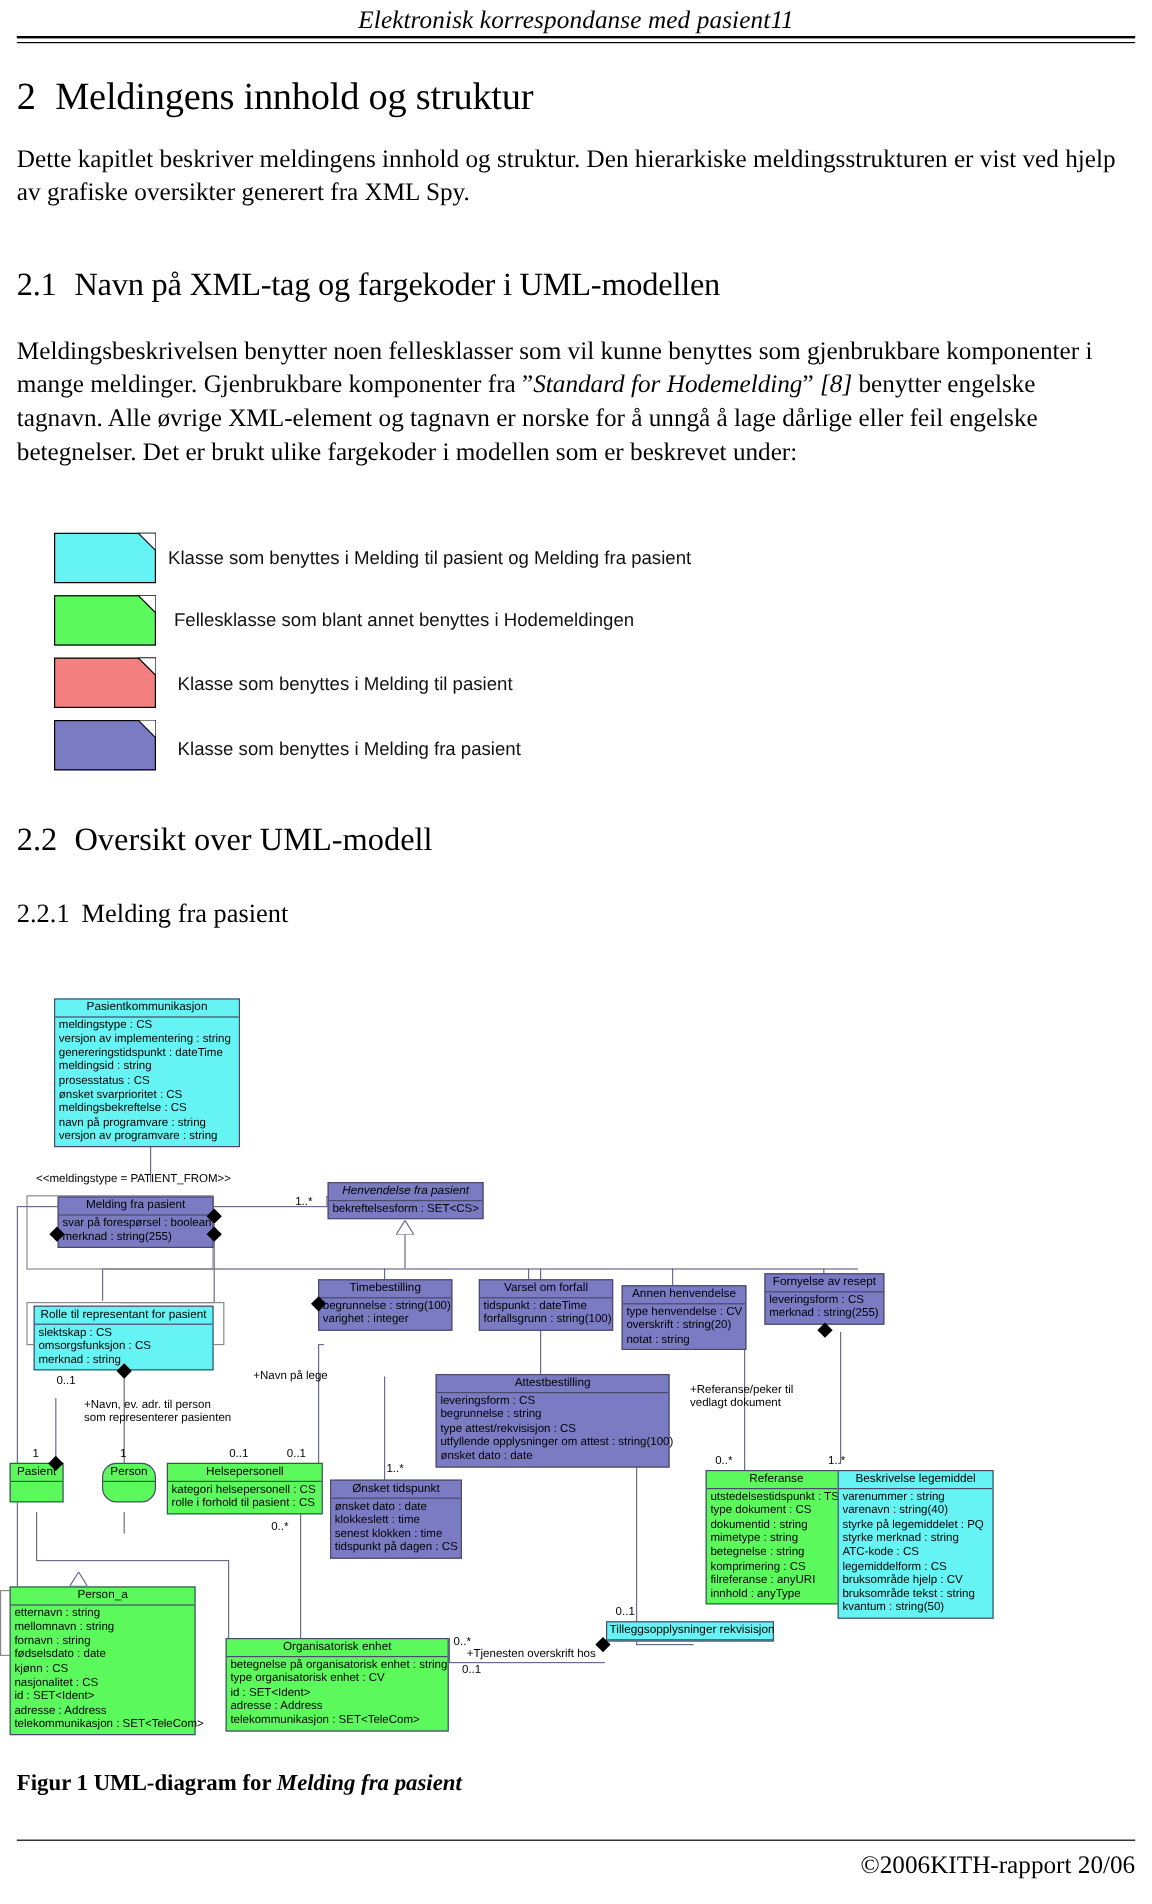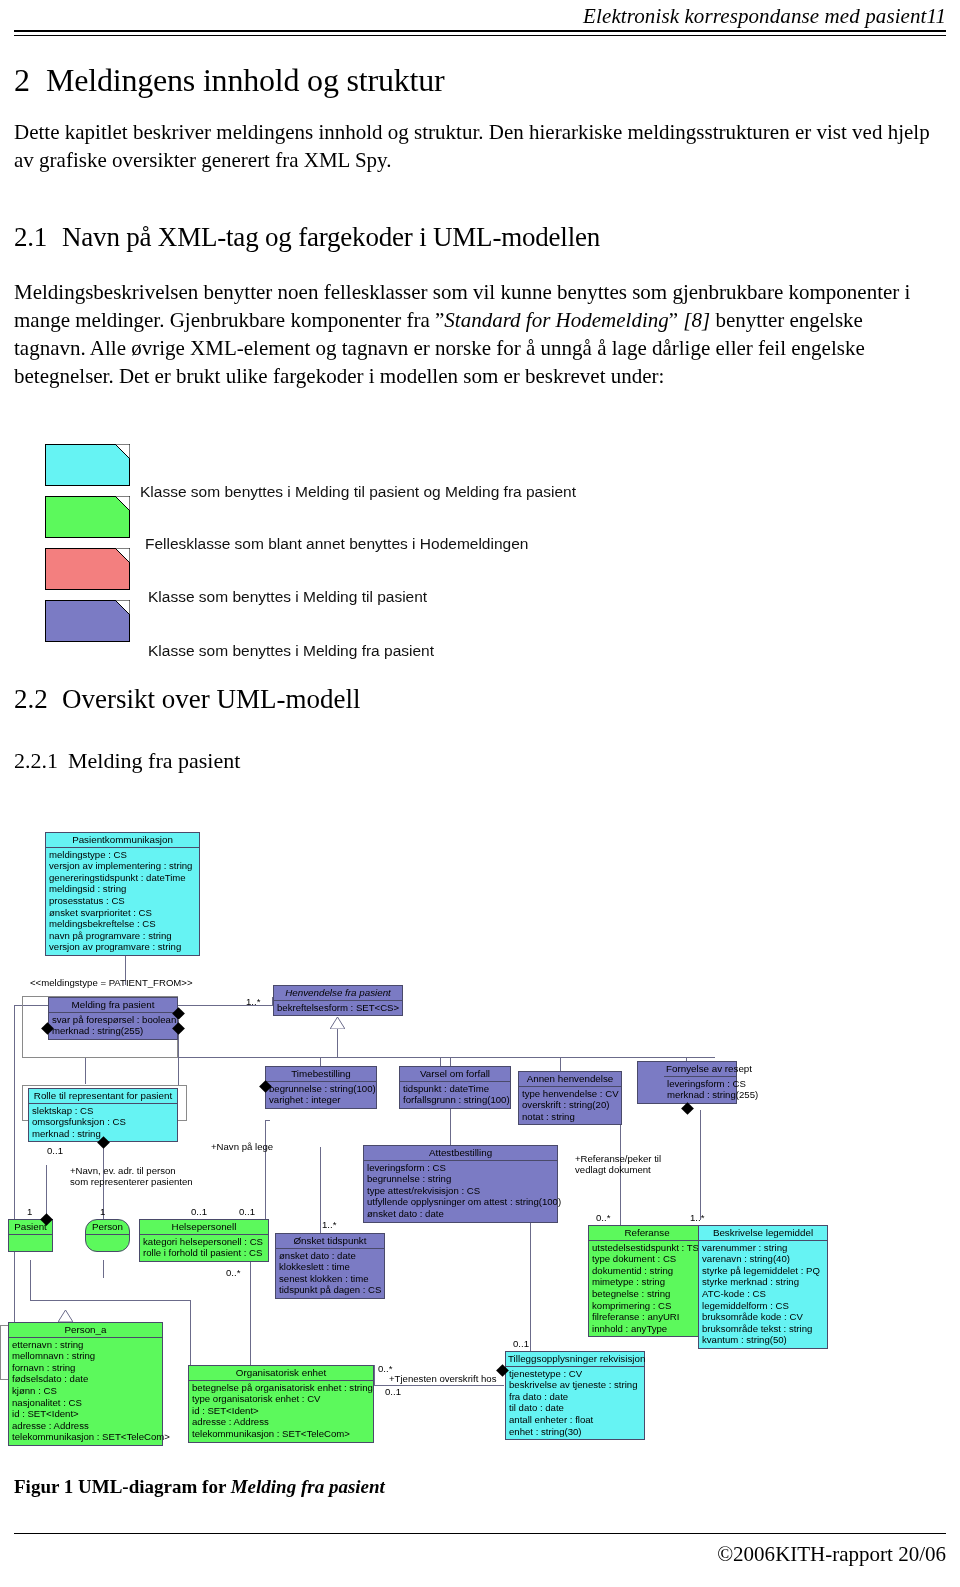--- a/index.html
+++ b/index.html
@@ -5,21 +5,21 @@
   html, body { margin:0; padding:0; }
   body {
     width:960px; height:1587px; background:#ffffff;
     font-family:"Liberation Serif", serif; color:#000;
     position:relative; overflow:hidden;
   }
   .page { position:relative; width:960px; height:1587px; }
 
   
   .runhead { position:absolute; left:14px; top:4px; width:932px;
-             display:flex; justify-content:flex-end; align-items:baseline; }
+             display:flex; justify-content:center; align-items:baseline; }
   .runhead .title { font-style:italic; font-size:21px; letter-spacing:.1px; }
   .runhead .pageno { font-style:italic; font-size:21px; }
   .rule { position:absolute; left:14px; top:30px; width:932px; height:0;
           border-top:2px solid #000; }
   .rule2 { position:absolute; left:14px; top:35px; width:932px; height:0;
           border-top:1px solid #000; }
   .h1 { position:absolute; left:14px; top:62px; font-size:32px; letter-spacing:-.2px;}
   .h1 .num { display:inline-block; width:32px; }
   .h2 { position:absolute; left:14px; top:222px; font-size:27px; letter-spacing:-.2px;}
   .h2 .num { display:inline-block; width:48px; }
@@ -39,21 +39,21 @@
   .legend-row { position:relative; height:52px; }
   .note {
     position:absolute; width:85px; height:42px;
     border:1px solid #000; box-sizing:border-box;
   }
   .note .foldline{
     position:absolute; right:-1px; top:-1px; width:15px; height:15px;
   }
   .legend-label {
     position:absolute; font-family:"Liberation Sans", sans-serif;
-    font-size:15.5px; color:#111; white-space:nowrap;margin-top:26px;
+    font-size:15.5px; color:#111; white-space:nowrap;
   }
 
   
   .uml { position:absolute; left:0; top:820px; width:960px; height:640px;
          font-family:"Liberation Sans", sans-serif; }
   .cls {
     position:absolute; border:1px solid #4a4a6a; box-sizing:border-box;
     font-size:9.6px; line-height:11.6px; color:#000;
   }
   .cls .hdr {
@@ -284,21 +284,21 @@
 
     <div class="cls c-purp" style="left:518px; top:251px; width:104px;">
       <div class="hdr">Annen henvendelse</div>
       <div class="attrs">
         <div>type henvendelse : CV</div>
         <div>overskrift : string(20)</div>
         <div>notat : string</div>
       </div>
     </div>
 
-    <div class="cls c-purp" style="left:637px; top:241px; width:100px;padding-left:26px;">
+    <div class="cls c-purp" style="left:637px; top:241px; width:100px;">
       <div class="hdr">Fornyelse av resept</div>
       <div class="attrs">
         <div>leveringsform : CS</div>
         <div>merknad : string(255)</div>
       </div>
     </div>
     <div class="diamond" style="left:683px; top:284px;"></div>
 
     <div class="cls c-cyan" style="left:28px; top:268px; width:150px;">
       <div class="hdr">Rolle til representant for pasient</div>
@@ -379,21 +379,21 @@
 
     <div class="cls c-cyan" style="left:698px; top:405px; width:130px;">
       <div class="hdr">Beskrivelse legemiddel</div>
       <div class="attrs">
         <div>varenummer : string</div>
         <div>varenavn : string(40)</div>
         <div>styrke på legemiddelet : PQ</div>
         <div>styrke merknad : string</div>
         <div>ATC-kode : CS</div>
         <div>legemiddelform : CS</div>
-        <div>bruksområde kode : CV</div>
+        <div>bruksområde hjelp : CV</div>
         <div>bruksområde tekst : string</div>
         <div>kvantum : string(50)</div>
       </div>
     </div>
     <div class="lbl" style="left:690px; top:392px;">1..*</div>
 
     <div class="triwrap" style="left:58px; top:490px;">
       <svg width="15" height="12" viewBox="0 0 15 12">
           <polygon points="7.5,0 15,12 0,12" fill="#ffffff" stroke="#6b6b8a" stroke-width="1"></polygon>
         </svg>
@@ -422,28 +422,20 @@
         <div>adresse : Address</div>
         <div>telekommunikasjon : SET&lt;TeleCom&gt;</div>
       </div>
     </div>
     <div class="lbl" style="left:378px; top:543px;">0..*</div>
     <div class="lbl" style="left:385px; top:566px;">0..1</div>
     <div class="lbl" style="left:389px; top:553px;">+Tjenesten overskrift hos</div>
 
     <div class="cls c-cyan" style="left:505px; top:531px; width:140px;">
       <div class="hdr">Tilleggsopplysninger rekvisisjon</div>
-      <div class="attrs">
-        <div>tjenestetype : CV</div>
-        <div>beskrivelse av tjeneste : string</div>
-        <div>fra dato : date</div>
-        <div>til dato : date</div>
-        <div>antall enheter : float</div>
-        <div>enhet : string(30)</div>
-      </div>
     </div>
     <div class="lbl" style="left:513px; top:518px;">0..1</div>
     <div class="diamond" style="left:498px; top:546px;"></div>
 
     <div class="lbl" style="left:520px; top:525px;"></div>
 
   </div>
 
   <div class="figcap"><span>Figur 1 UML-diagram for </span><i>Melding fra pasient</i></div>
 

